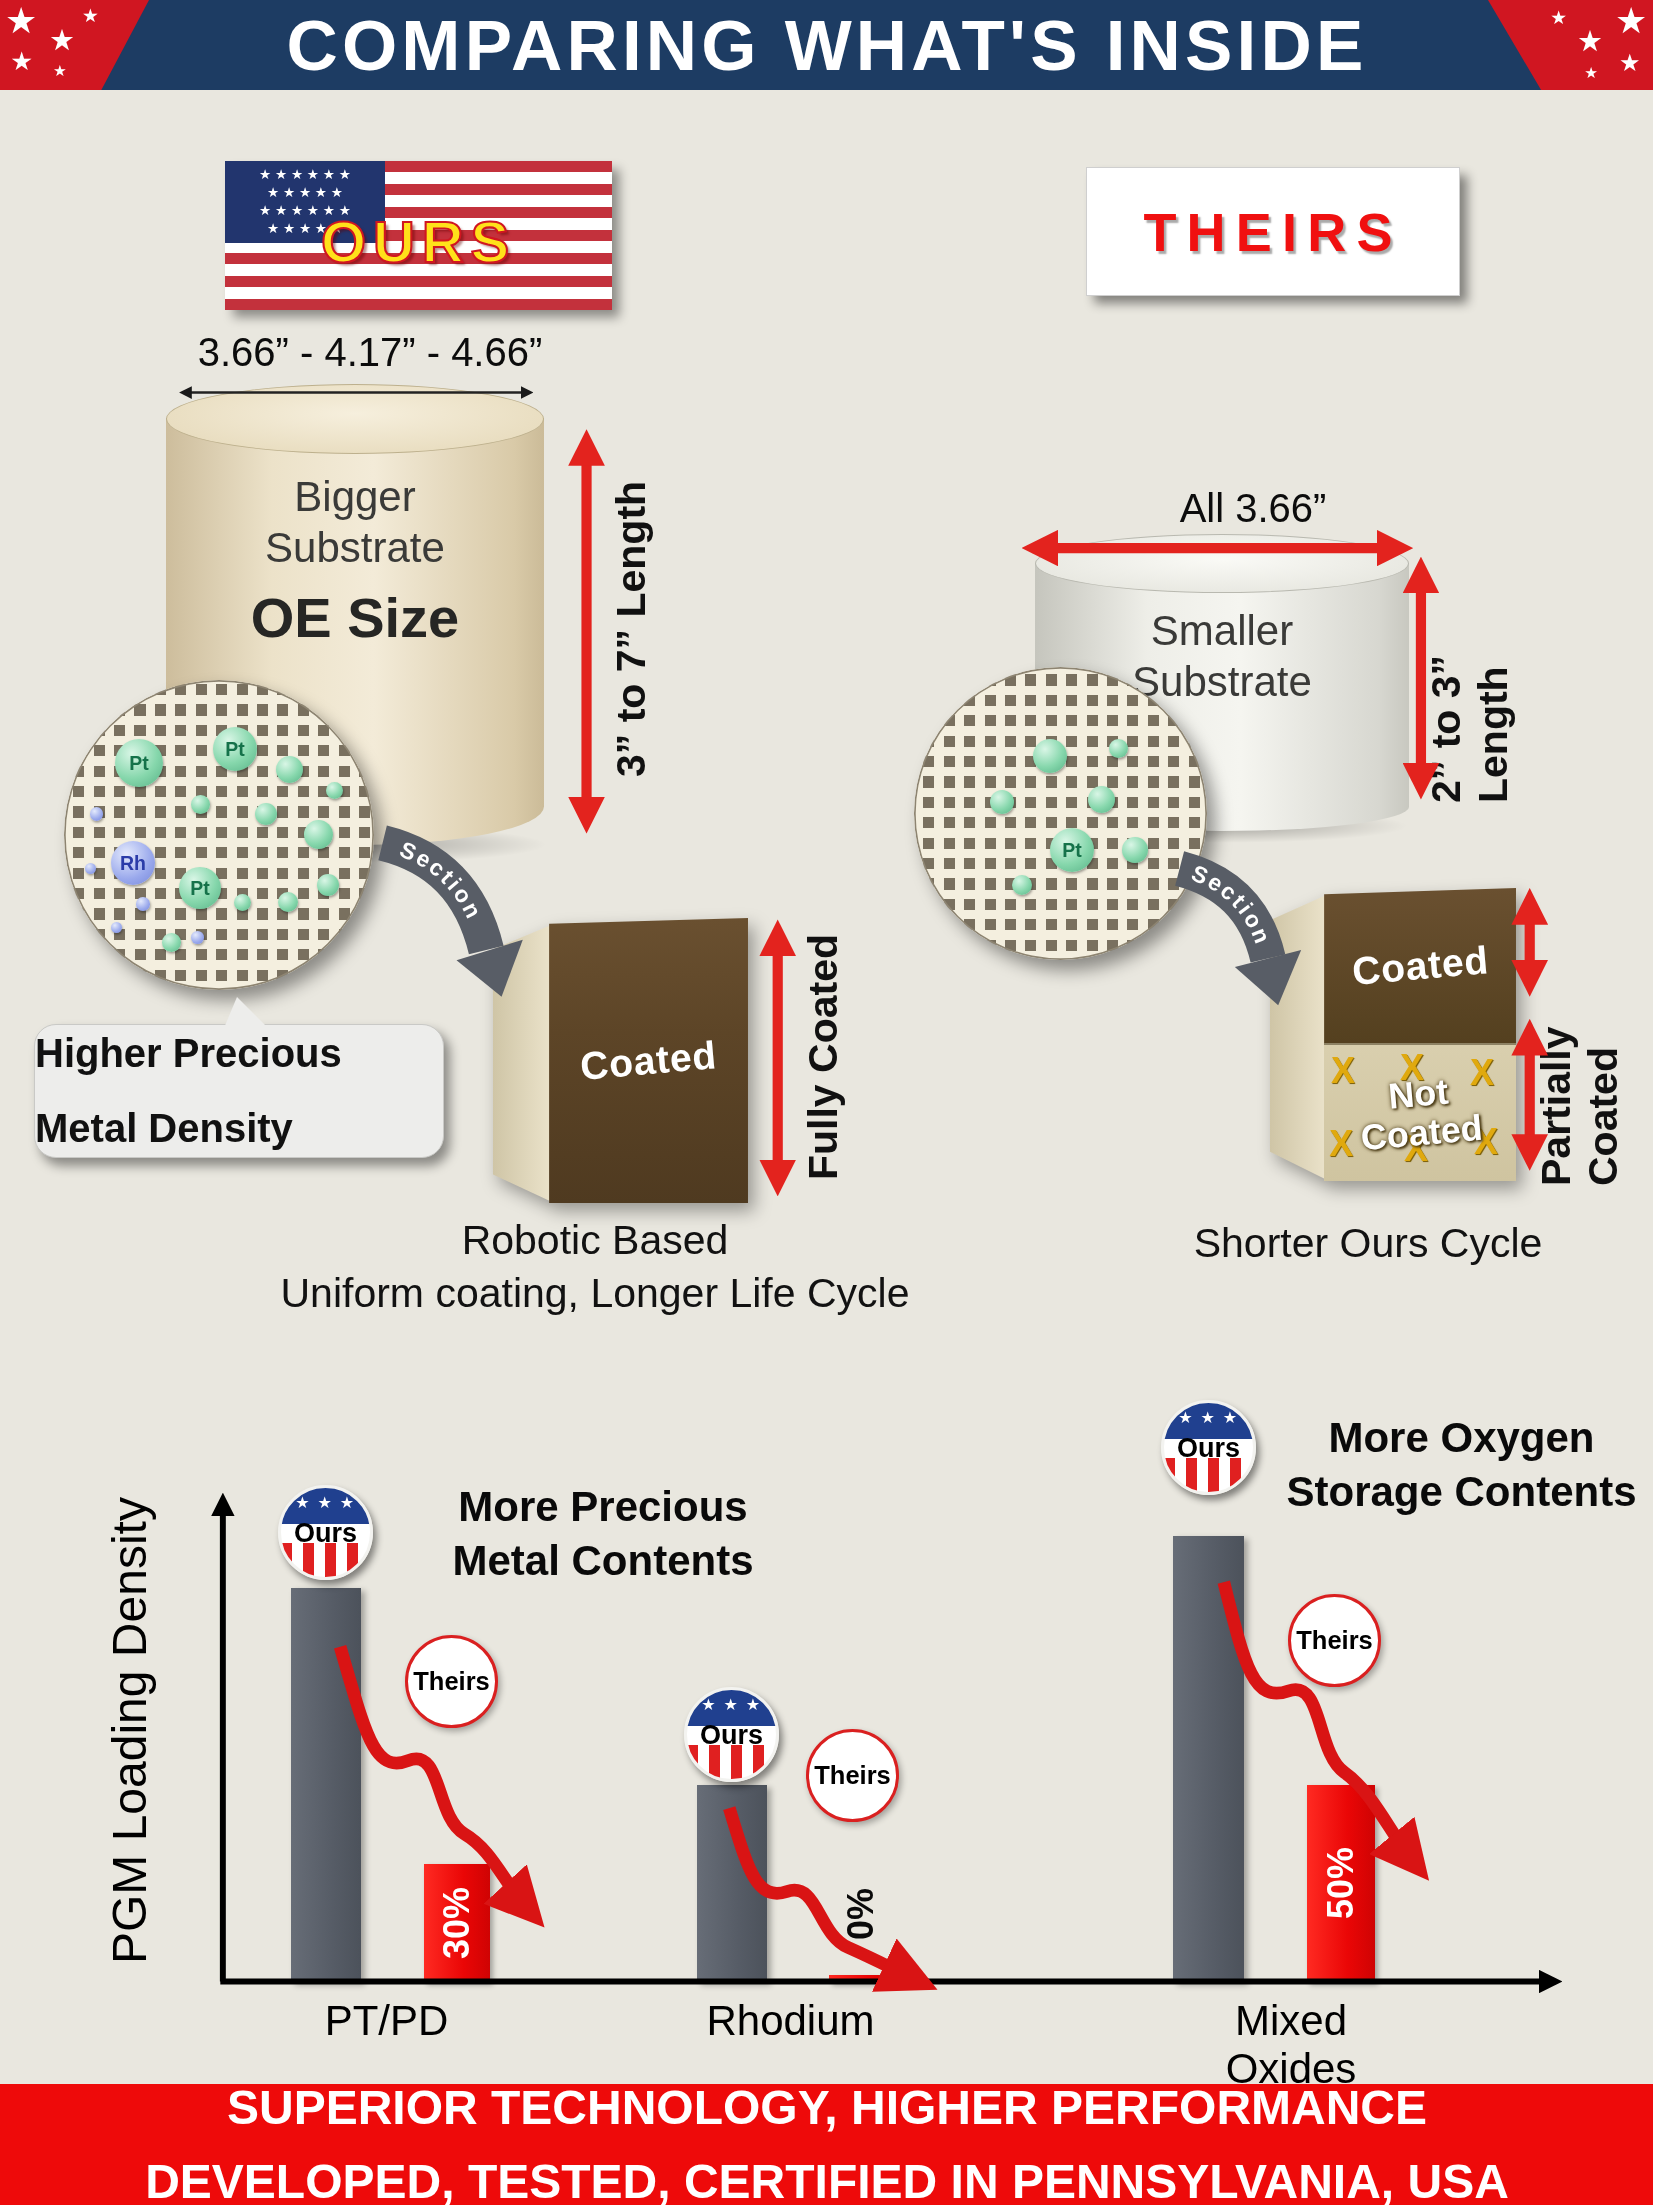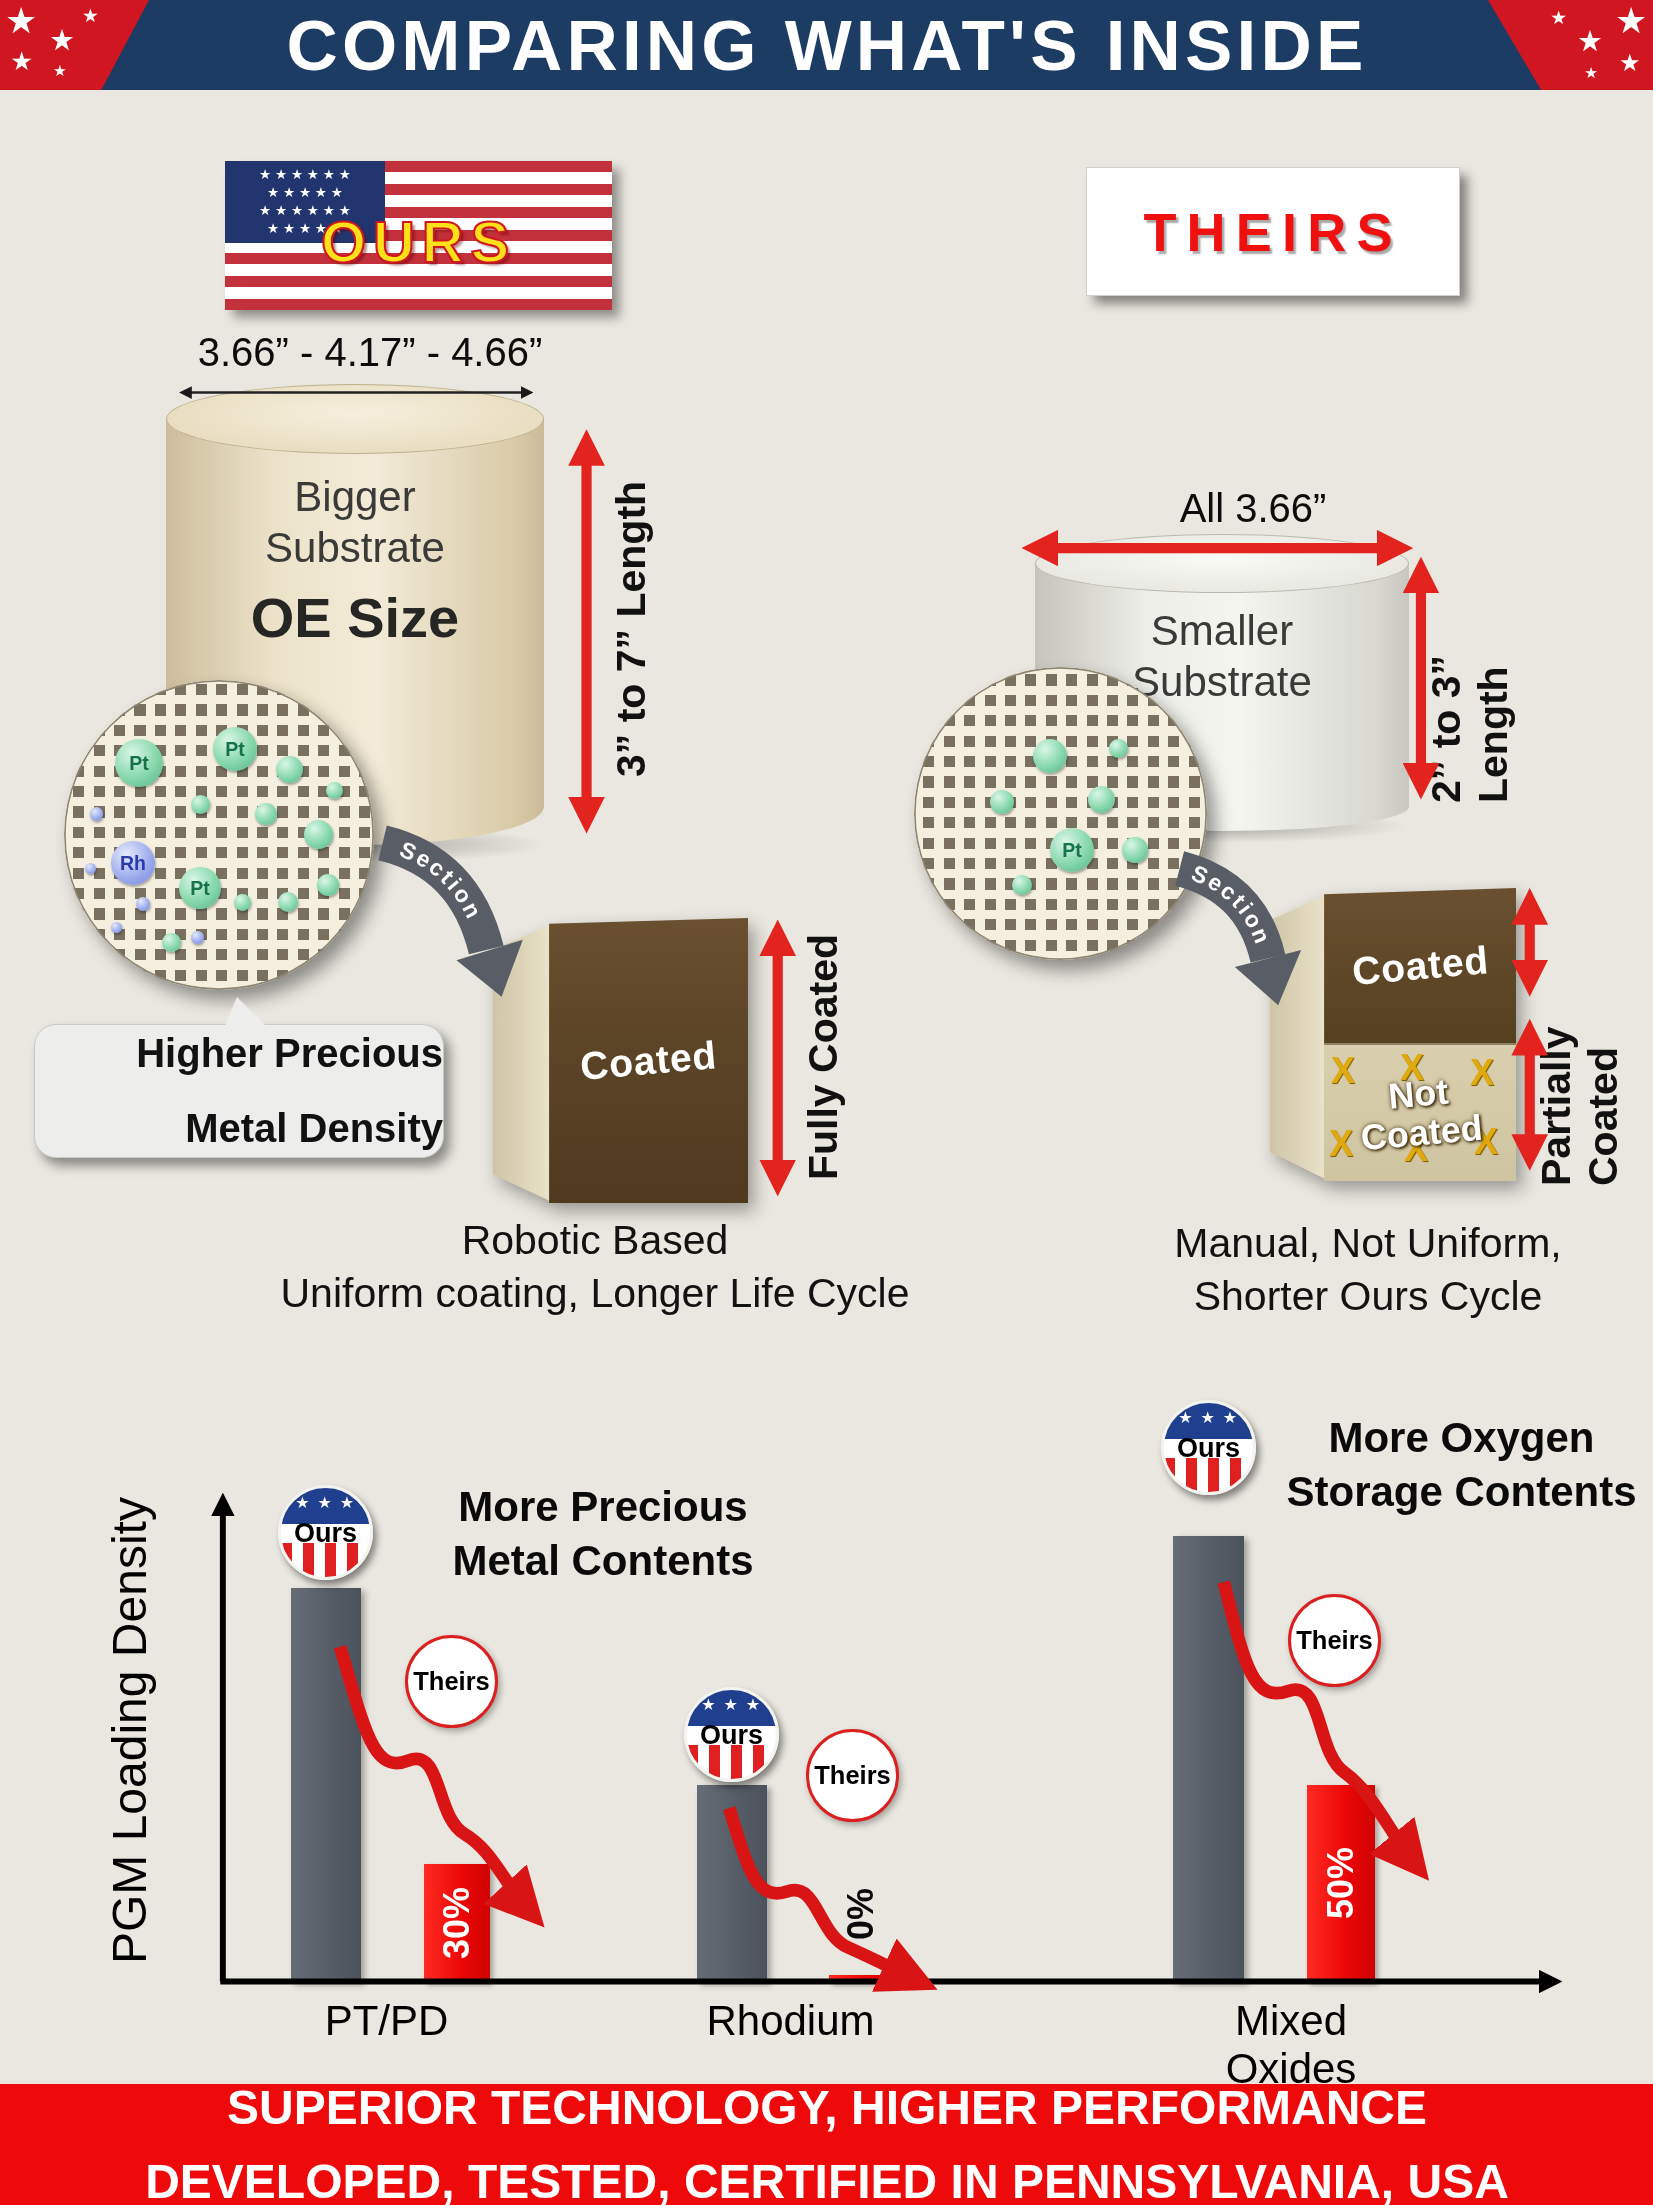--- a/index.html
+++ b/index.html
@@ -83,21 +83,21 @@
     box-shadow:0.8px 1.7px 2.5px rgba(0,0,0,.35); }
   .dot.g { background:radial-gradient(circle at 35% 30%, #d9f6e6, #86d7ac 55%, #57b286); }
   .dot.b { background:radial-gradient(circle at 35% 30%, #e4eafc, #99a8ec 60%, #7688da); }
   .dot .pt { font-weight:bold; font-size:19.5px; color:#15724a; }
   .dot .rh { font-weight:bold; font-size:19.5px; color:#2b3ca8; }
 
   
   .bubble { position:absolute; left:34px; top:1024px; width:410px; height:134px; z-index:45;
     background:#ededeb; border:0.8px solid #c9c9c6; border-radius:22px;
     box-shadow:6px 7.6px 10.2px rgba(0,0,0,.4);
-    display:flex; flex-direction:column; align-items:flex-end; justify-content:center;gap:24px; }
+    display:flex; flex-direction:column; align-items:flex-start; justify-content:center;gap:24px; }
   .bubble::before { content:""; position:absolute; top:-28px; left:189px; width:0; height:0;
     border-left:13.6px solid transparent; border-right:31px solid transparent; border-bottom:31px solid #ededeb; }
   .bubble div { font-size:40px; font-weight:800; color:#111; line-height:51px; }
 
   
   .block { position:absolute; z-index:22; filter:drop-shadow(6.8px 8.5px 8.5px rgba(0,0,0,.35)); }
   .ours-block { left:493px; top:918px; width:255px; height:285px; }
   .theirs-block { left:1270px; top:888px; width:246px; height:293px; }
   .spine { position:absolute; left:0; top:0; width:24%; height:100%;
     background:linear-gradient(90deg,#cfc5a6,#ece4cc); clip-path:polygon(0 11%,100% 2%,100% 100%,0 90%); }
@@ -300,21 +300,20 @@
       <span class="xmark" style="left:150px;top:76px;">X</span>
       <div class="notcoated">
         <div>Not</div>
         <div>Coated</div>
       </div>
     </div>
   </div>
   <div class="len-label vtext partial-label">Partially Coated</div>
 
   <div class="caption theirs-cap">
-    <div>Manual, Not Uniform,</div>
     <div>Shorter Ours Cycle</div>
   </div>
 
   <div class="ylab vtext">PGM Loading Density</div>
 
   <div class="plot">
     <div class="bar bar-gray" style="left: 68px; width: 70px; height: 394px;"></div>
     <div class="bar bar-red" style="left: 201px; width: 66px; height: 118px;">
       <span class="pct vtext">30%</span>
     </div>

